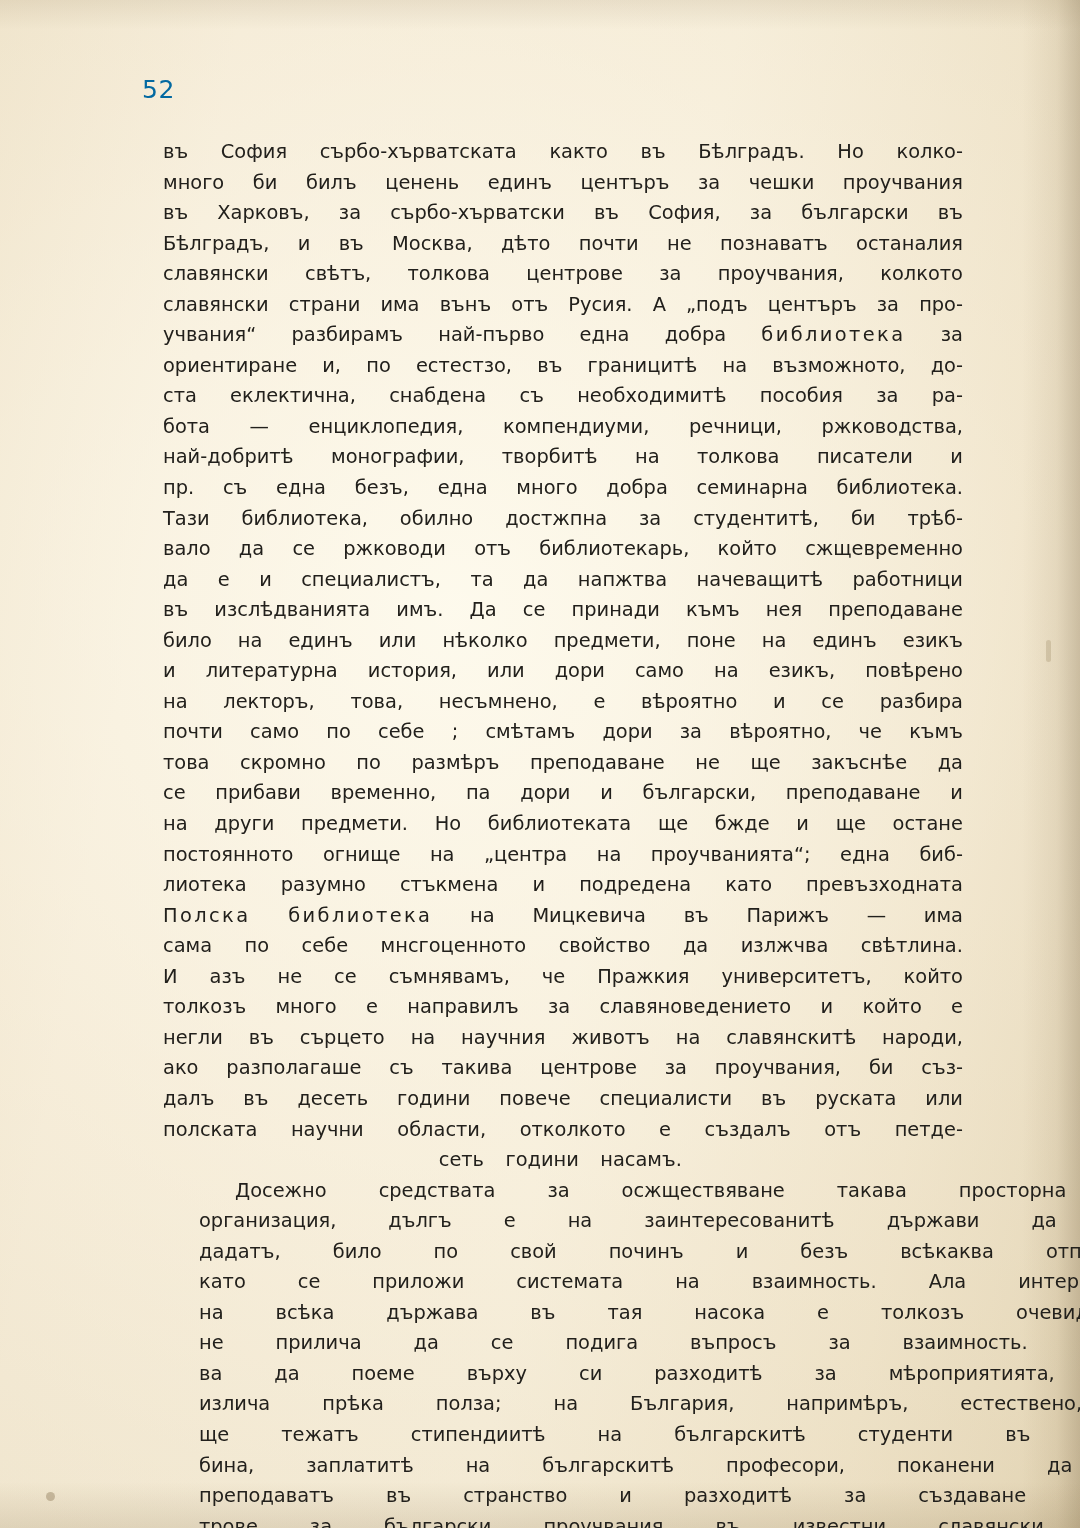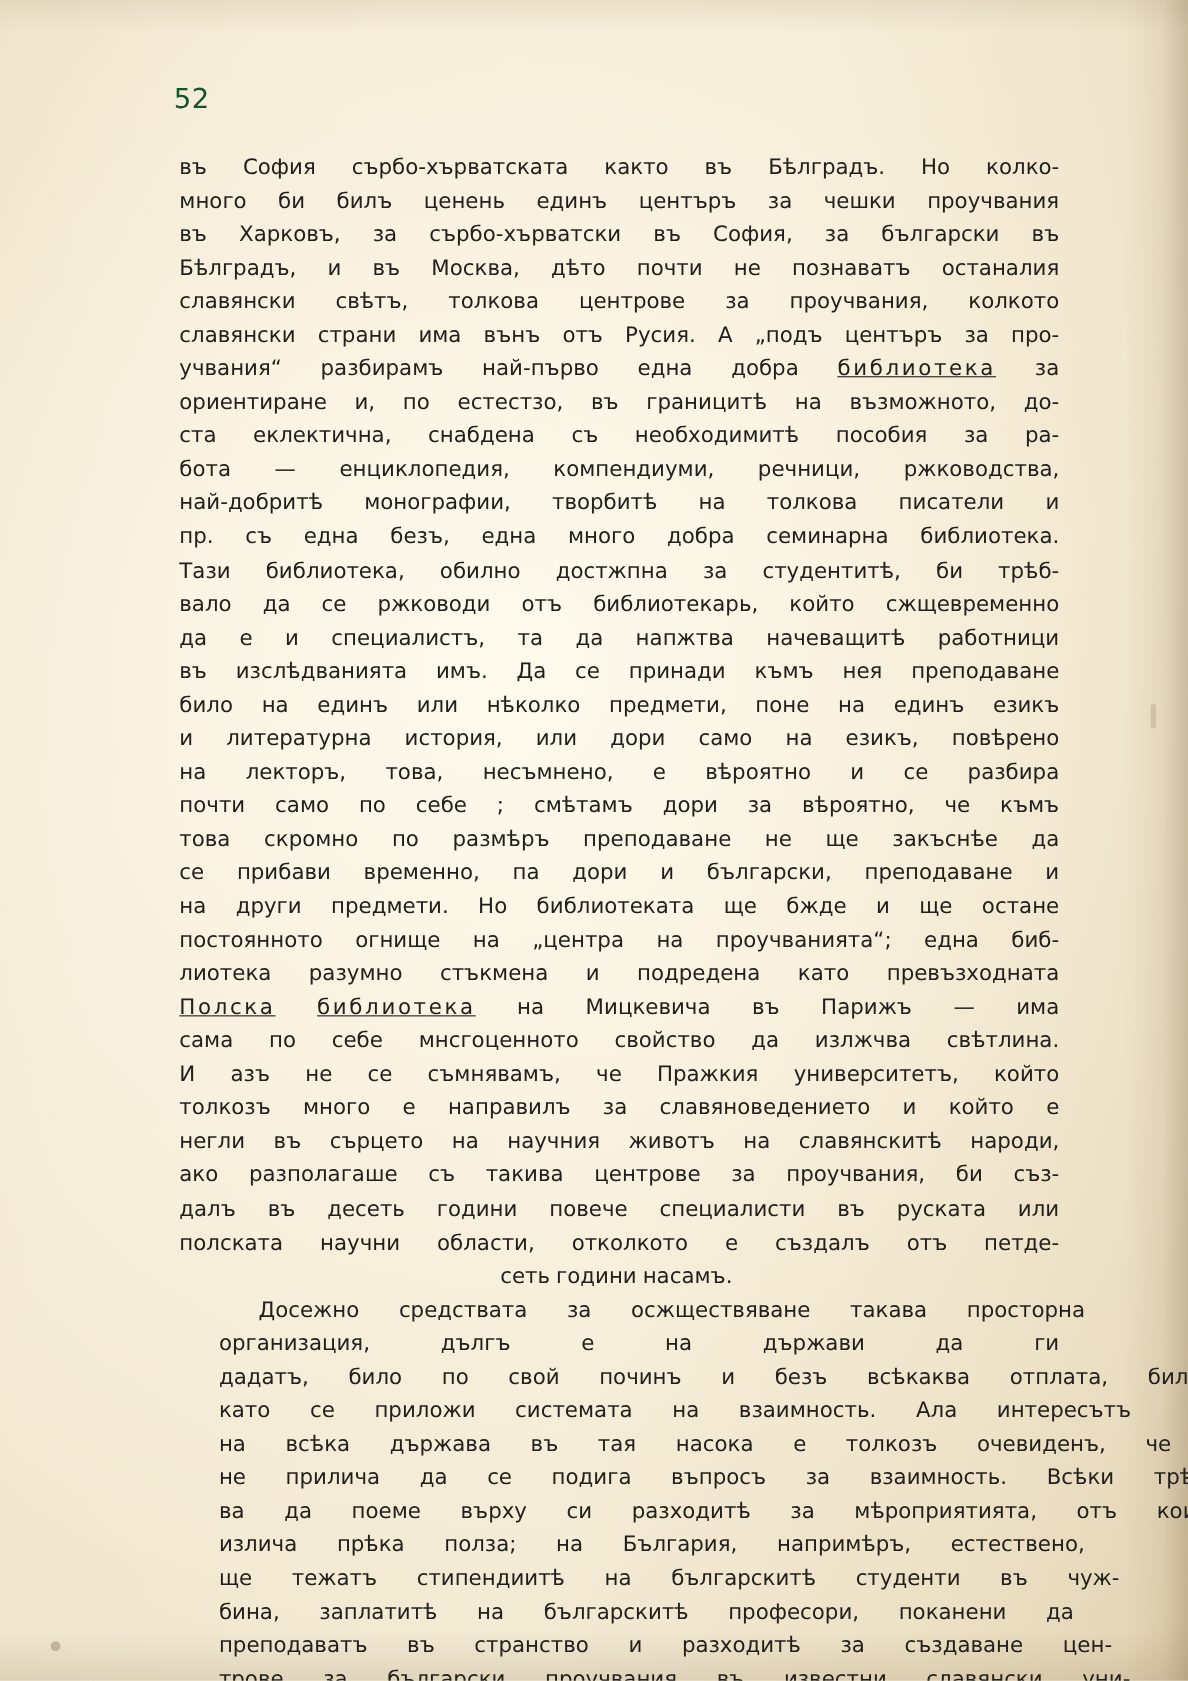--- a/index.html
+++ b/index.html
@@ -42,24 +42,24 @@
   }
   .speck {
     position: absolute;
     border-radius: 50%;
     background: rgba(120,98,62,0.35);
     pointer-events: none;
   }
 
   .page-number {
     position: absolute;
-    left: 158px;
+    left: 142px;
     top: 75px;
     font-size: 25px;
-    color: #14532d;
+    color: #0369a1;
     letter-spacing: 0.5px;
   }
 
   .text-block {
     position: absolute;
     left: 163px;
     top: 137px;
     width: 800px;
     color: #22201c;
     font-size: 19.4px;
@@ -76,33 +76,33 @@
     text-indent: 36px;
   }
   .para + .para {
     margin-top: 0;
   }
   
   .jline {
     display: flex;
     justify-content: space-between;
     white-space: nowrap;
+    gap: 16px;
   }
   .jline.last {
     justify-content: center;
   }
   .jline.last > span {
     margin-right: 0.28em;
   }
   .jline.indent-first {
     padding-left: 36px;
   }
   .spaced {
     letter-spacing: 2.4px;
-    text-decoration: underline;
   }
 </style>
 </head>
 <body>
 
 <div class="page-surface"></div>
 <div class="edge-shadow-top"></div>
 <div class="edge-shadow-right"></div>
 <div class="edge-shadow-bottom"></div>
 
@@ -476,20 +476,21 @@
         <span>за</span>
         <span>осжществяване</span>
         <span>такава</span>
         <span>просторна</span>
       </div>
       <div class="jline">
         <span>организация,</span>
         <span>дългъ</span>
         <span>е</span>
         <span>на</span>
+        <span>заинтересованитѣ</span>
         <span>държави</span>
         <span>да</span>
         <span>ги</span>
       </div>
       <div class="jline">
         <span>дадатъ,</span>
         <span>било</span>
         <span>по</span>
         <span>свой</span>
         <span>починъ</span>

